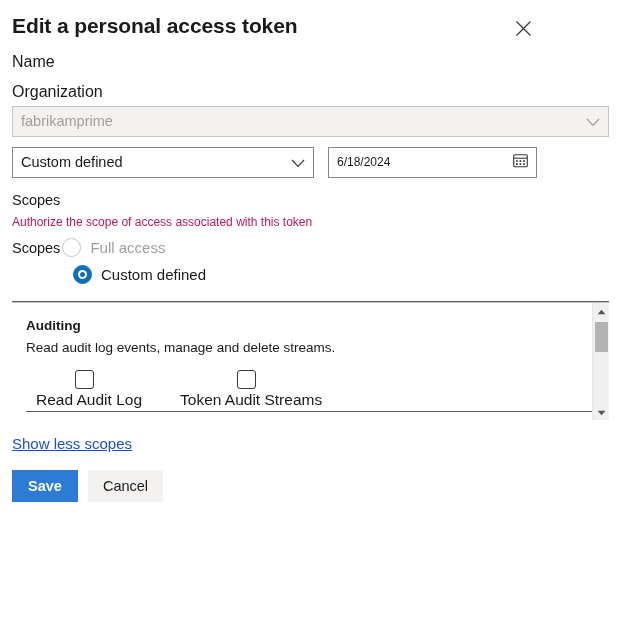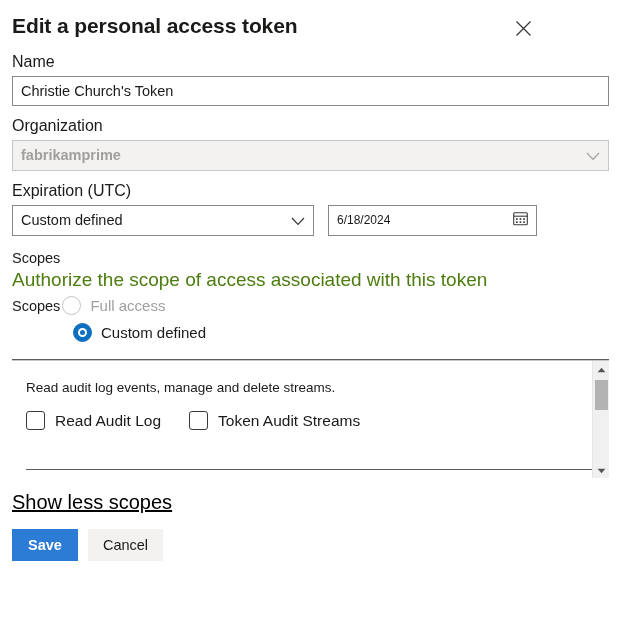--- a/index.html
+++ b/index.html
@@ -94,21 +94,20 @@
     color: #1b1a19;
     line-height: 29px;
     flex: 1;
     white-space: nowrap;
     overflow: hidden;
   }
   .combo.disabled {
     background: #f3f2f1;
     border-color: #c8c6c4;
     cursor: default;
-    font-weight: bold;
   }
   .combo.disabled .combo-value { color: #a19f9d; }
   .chev { display: block; margin-left: 6px; }
 
   
   .expiry-row {
     display: flex;
     align-items: center;
   }
   .combo.expiry-combo { width: 345px; }
@@ -132,23 +131,23 @@
   .cal-icon { display: block; }
 
   
   .scopes-head {
     font-size: 14.5px;
     line-height: 21px;
     color: #1b1a19;
     margin-top: 12px;
   }
   .scopes-desc {
-    font-size: 19px;
+    font-size: 12px;
     line-height: 22px;
-    color: #4d7c0f;
+    color: #be185d;
   }
   .radio-group {
     margin-top: 1px;
   }
   .radio-row {
     display: flex;
     align-items: center;
     height: 27px;
   }
   .inline-scopes-label {
@@ -237,20 +236,21 @@
     margin-top: 3px;
   }
   .checkbox-row {
     display: flex;
     align-items: center;
     margin-top: 13px;
   }
   .checkbox-item {
     display: flex;
     align-items: center;
+    flex-direction: column;
   }
   .checkbox-item + .checkbox-item { margin-left: 28px; }
   .checkbox {
     box-sizing: border-box;
     width: 19px;
     height: 19px;
     border: 1.5px solid #3b3a39;
     border-radius: 3px;
     background: #ffffff;
     flex: none;
@@ -301,22 +301,22 @@
     top: 19px;
     width: 13px;
     height: 30px;
     background: #b3b3b3;
     cursor: pointer;
   }
 
   
   .link-row { margin-top: 14px; }
   .show-less-link {
-    font-size: 20px;
-    color: #000000;
+    font-size: 15px;
+    color: #1d4ed8;
     text-decoration: underline;
     cursor: pointer;
     line-height: 20px;
     margin-top: 19px;
   }
   .btn-row {
     margin-top: 16px;
     display: flex;
     align-items: center;
   }
@@ -358,37 +358,35 @@
       <span>
         <svg width="17" height="17" viewBox="0 0 17 17" aria-hidden="true">
           <path d="M1.5 1.5 L15.5 15.5 M15.5 1.5 L1.5 15.5" stroke="#3b3a39" stroke-width="1.3" fill="none"></path>
         </svg>
       </span>
     </div>
   </div>
 
   <div class="field-block">
     <div class="field-label">Name</div>
-    <input class="text-input" type="text" value="Christie Church's Token" style="">
   </div>
 
   <div class="field-block">
     <div class="field-label">Organization</div>
     <div class="combo disabled">
       <span class="combo-value">fabrikamprime</span>
       <span class="chev">
         <svg width="14" height="9" viewBox="0 0 14 9" aria-hidden="true">
           <path d="M1 1 L7 7.4 L13 1" stroke="#a19f9d" stroke-width="1.2" fill="none"></path>
         </svg>
       </span>
     </div>
   </div>
 
   <div class="field-block">
-    <div class="field-label">Expiration (UTC)</div>
     <div class="expiry-row">
       <div class="combo expiry-combo">
         <span class="combo-value">Custom defined</span>
         <span class="chev">
           <svg width="14" height="9" viewBox="0 0 14 9" aria-hidden="true">
             <path d="M1 1 L7 7.4 L13 1" stroke="#3b3a39" stroke-width="1.2" fill="none"></path>
           </svg>
         </span>
       </div>
       <div class="date-field">
@@ -420,20 +418,21 @@
     </div>
     <div class="radio-row second">
       <span class="radio checked"></span>
       <span class="radio-label">Custom defined</span>
     </div>
   </div>
 
   <div class="scroll-divider"></div>
   <div class="scroll-panel">
     <div class="scope-item">
+      <div class="scope-title">Auditing</div>
       <div class="scope-sub">Read audit log events, manage and delete streams.</div>
       <div class="checkbox-row">
         <label class="checkbox-item">
           <span class="checkbox"></span>
           <span class="checkbox-label">Read Audit Log</span>
         </label>
         <label class="checkbox-item">
           <span class="checkbox"></span>
           <span class="checkbox-label">Token Audit Streams</span>
         </label>

